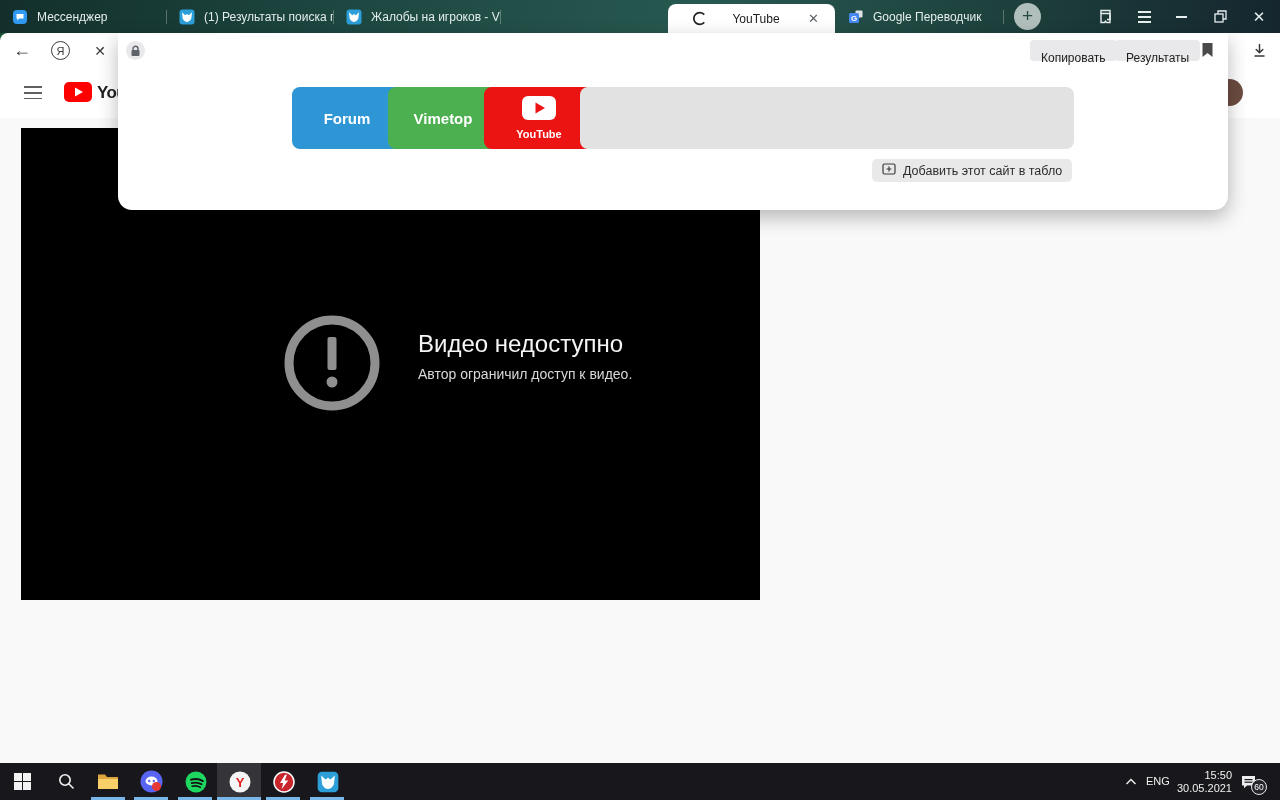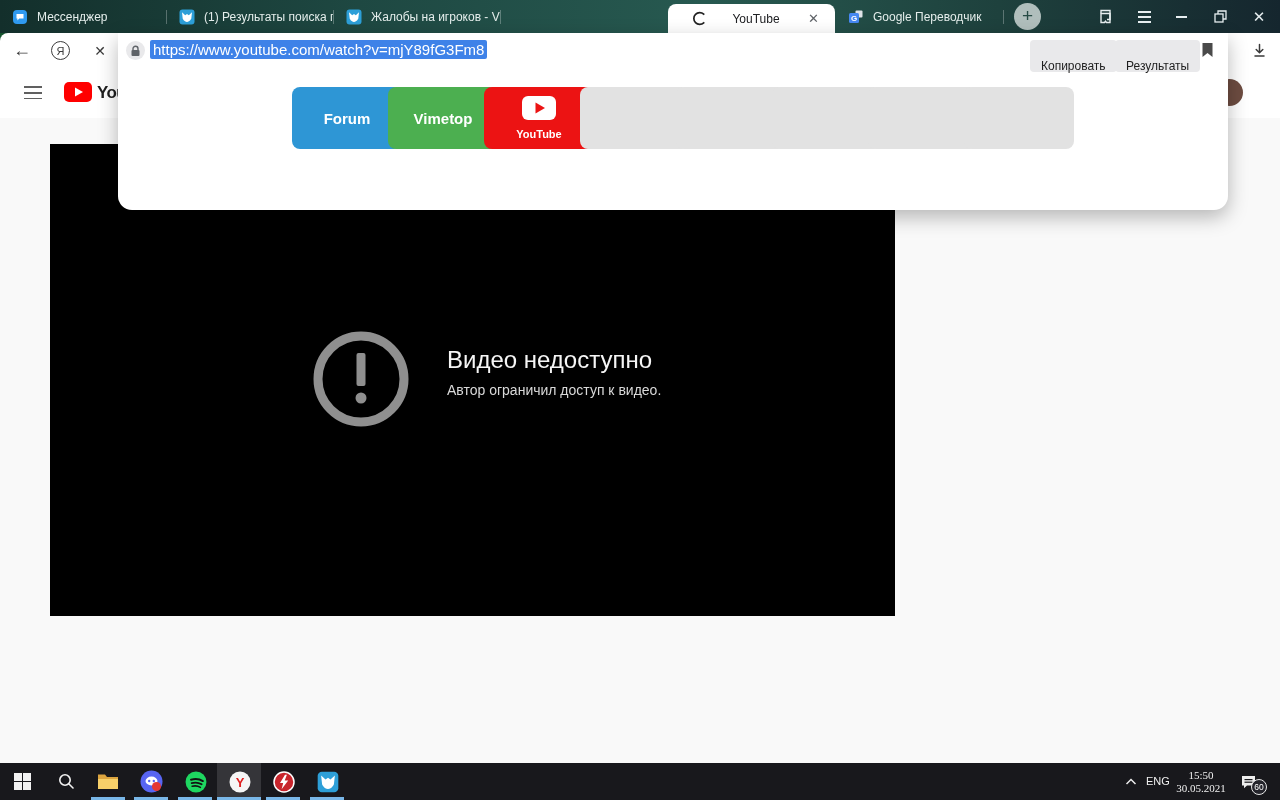--- a/index.html
+++ b/index.html
@@ -38,21 +38,21 @@
 
   
   .panel { position:absolute; left:118px; top:33px; width:1110px; height:177px; background:#fff;
     border-radius:0 0 14px 14px; box-shadow:0 7px 20px rgba(0,0,0,0.28); }
   .addr-row { position:absolute; left:0; top:0; width:100%; height:35px; }
   .lock-chip { position:absolute; left:8px; top:8px; width:19px; height:19px; border-radius:50%;
     background:#e9e9eb; display:flex; align-items:center; justify-content:center; }
   .url-sel { position:absolute; left:32px; top:7px; font-size:15px; color:#fff; background:#3e82e8;
     padding:1px 3px; border-radius:2px; white-space:nowrap; }
   .chip-btn { position:absolute; top:7px; height:21px; background:#e9e9eb; border:none; border-radius:4px;
-    font-family:"Liberation Sans",sans-serif; font-size:12px; color:#1f1f1f; padding:16px 11px; line-height:21px; }
+    font-family:"Liberation Sans",sans-serif; font-size:12px; color:#1f1f1f; padding:8px 11px; line-height:21px; }
   .copy-btn { left:912px; }
   .share-btn { left:997px; }
   .bm-ic { position:absolute; left:1083px; top:9px; }
 
   .tile { position:absolute; top:54px; width:110px; height:62px; border-radius:8px; display:flex;
     flex-direction:column; align-items:center; justify-content:center; color:#fff; }
   .tile-label { font-size:15px; font-weight:bold; }
   .tile-forum { left:174px; background:#2e96d5; }
   .tile-vimetop { left:270px; background:#4caf50; }
   .tile-youtube { left:366px; background:#ec1313; justify-content:flex-start; padding-top:9px; }
@@ -65,34 +65,34 @@
 
   
   .page { position:absolute; left:0; top:68px; width:1280px; height:695px; background:#f9f9f9; }
   .yt-header { position:absolute; left:0; top:0; width:1280px; height:50px; background:#fff; }
   .yt-ham { position:absolute; left:24px; top:18px; display:flex; flex-direction:column; gap:4px; }
   .yt-ham i { display:block; width:18px; height:1.8px; background:#606060; }
   .yt-logo-play { position:absolute; left:64px; top:14px; }
   .yt-logo-text { position:absolute; left:97px; top:0; height:50px; line-height:50px; font-size:17px;
     font-weight:bold; letter-spacing:-0.6px; color:#1f1f1f; }
   .yt-avatar { position:absolute; left:1216px; top:11px; width:27px; height:27px; border-radius:50%; background:#6d4c41; }
-  .video { position:absolute; left:21px; top:76px; width:845px; height:472px; background:#000;margin-left:29px; }
+  .video { position:absolute; left:21px; top:60px; width:739px; height:472px; background:#000; }
   .err-icon { position:absolute; left:261px; top:185px; }
   .err-text { position:absolute; left:397px; top:202px; }
   .err-title { font-size:24px; color:#f5f5f5; }
   .err-sub { margin-top:8px; font-size:14px; color:#d9d9d9; }
 
   
   .taskbar { position:absolute; left:0; top:763px; width:1280px; height:37px; background:#18181c; }
   .tb-btn { position:absolute; top:0; height:37px; display:flex; align-items:center; justify-content:center; }
   .active-app-bg { position:absolute; left:217px; top:0; width:44px; height:37px; background:rgba(255,255,255,0.13); }
   .runline { position:absolute; bottom:0; height:3px; background:#79b7e8; width:34px; }
   .rl0{left:91px} .rl1{left:134px} .rl2{left:178px} .rl3{left:217px;width:44px} .rl4{left:266px} .rl5{left:310px}
   .tray-text { position:absolute; top:0; height:37px; line-height:37px; color:#f0f0f0; font-size:11px; }
-  .clock { position:absolute; left:1170px; top:6px; width:62px; color:#f0f0f0; font-size:11px; text-align:center; line-height:12.5px;font-family:Liberation Serif, serif; }
+  .clock { position:absolute; left:1170px; top:6px; width:62px; color:#f0f0f0; font-size:11px; text-align:right; line-height:12.5px; }
   .notif-badge { position:absolute; left:1251px; top:16px; width:16px; height:16px; border-radius:50%;
     background:#24242b; border:1.5px solid #e8e8e8; color:#fff; font-size:8.5px; display:flex;
     align-items:center; justify-content:center; }
 </style>
 </head>
 <body>
 
 <div class="screen">
 
   <div class="tabbar">
@@ -224,21 +224,20 @@
   </div>
 
   <div class="panel">
     <div class="addr-row">
       <span class="lock-chip">
         <svg width="11" height="12" viewBox="0 0 11 12">
             <path d="M3 5 V3.8 a2.5 2.5 0 0 1 5 0 V5" fill="none" stroke="#5f6368" stroke-width="1.4"></path>
             <rect x="1.5" y="5" width="8" height="6" rx="1" fill="#5f6368"></rect>
           </svg>
       </span>
-      <span class="url-sel">https://www.youtube.com/watch?v=mjY89fG3Fm8</span>
       <button class="chip-btn copy-btn">Копировать</button>
       <button class="chip-btn share-btn">Результаты</button>
       <span class="bm-ic">
         <svg width="13" height="16" viewBox="0 0 13 16">
             <path d="M1.5 1 h10 v14 l-5 -4 l-5 4 z" fill="#4a4a4a"></path>
           </svg>
       </span>
     </div>
 
     <div class="tile tile-forum">
@@ -255,20 +254,29 @@
           </svg>
       </span>
       <span class="yt-tile-label">YouTube</span>
     </div>
     <div class="tile tile-empty te0"></div>
     <div class="tile tile-empty te1"></div>
     <div class="tile tile-empty te2"></div>
     <div class="tile tile-empty te3"></div>
     <div class="tile tile-empty te4"></div>
 
+    <button class="add-site">
+      <span>
+        <svg width="14" height="12" viewBox="0 0 14 12">
+            <rect x="1" y="1" width="12" height="10" rx="1.5" fill="none" stroke="#3a3a3a" stroke-width="1.2"></rect>
+            <path d="M7 3.5 v5 M4.5 6 h5" stroke="#3a3a3a" stroke-width="1.2"></path>
+          </svg>
+      </span>
+      <span>Добавить этот сайт в табло</span>
+    </button>
   </div>
 
   <div class="taskbar">
     <div class="active-app-bg"></div>
 
     <div class="tb-btn" style="left:10px;width:24px;">
       <svg width="17" height="17" viewBox="0 0 17 17">
           <rect x="0" y="0" width="8" height="8" fill="#f2f2f2"></rect>
           <rect x="9" y="0" width="8" height="8" fill="#f2f2f2"></rect>
           <rect x="0" y="9" width="8" height="8" fill="#f2f2f2"></rect>

